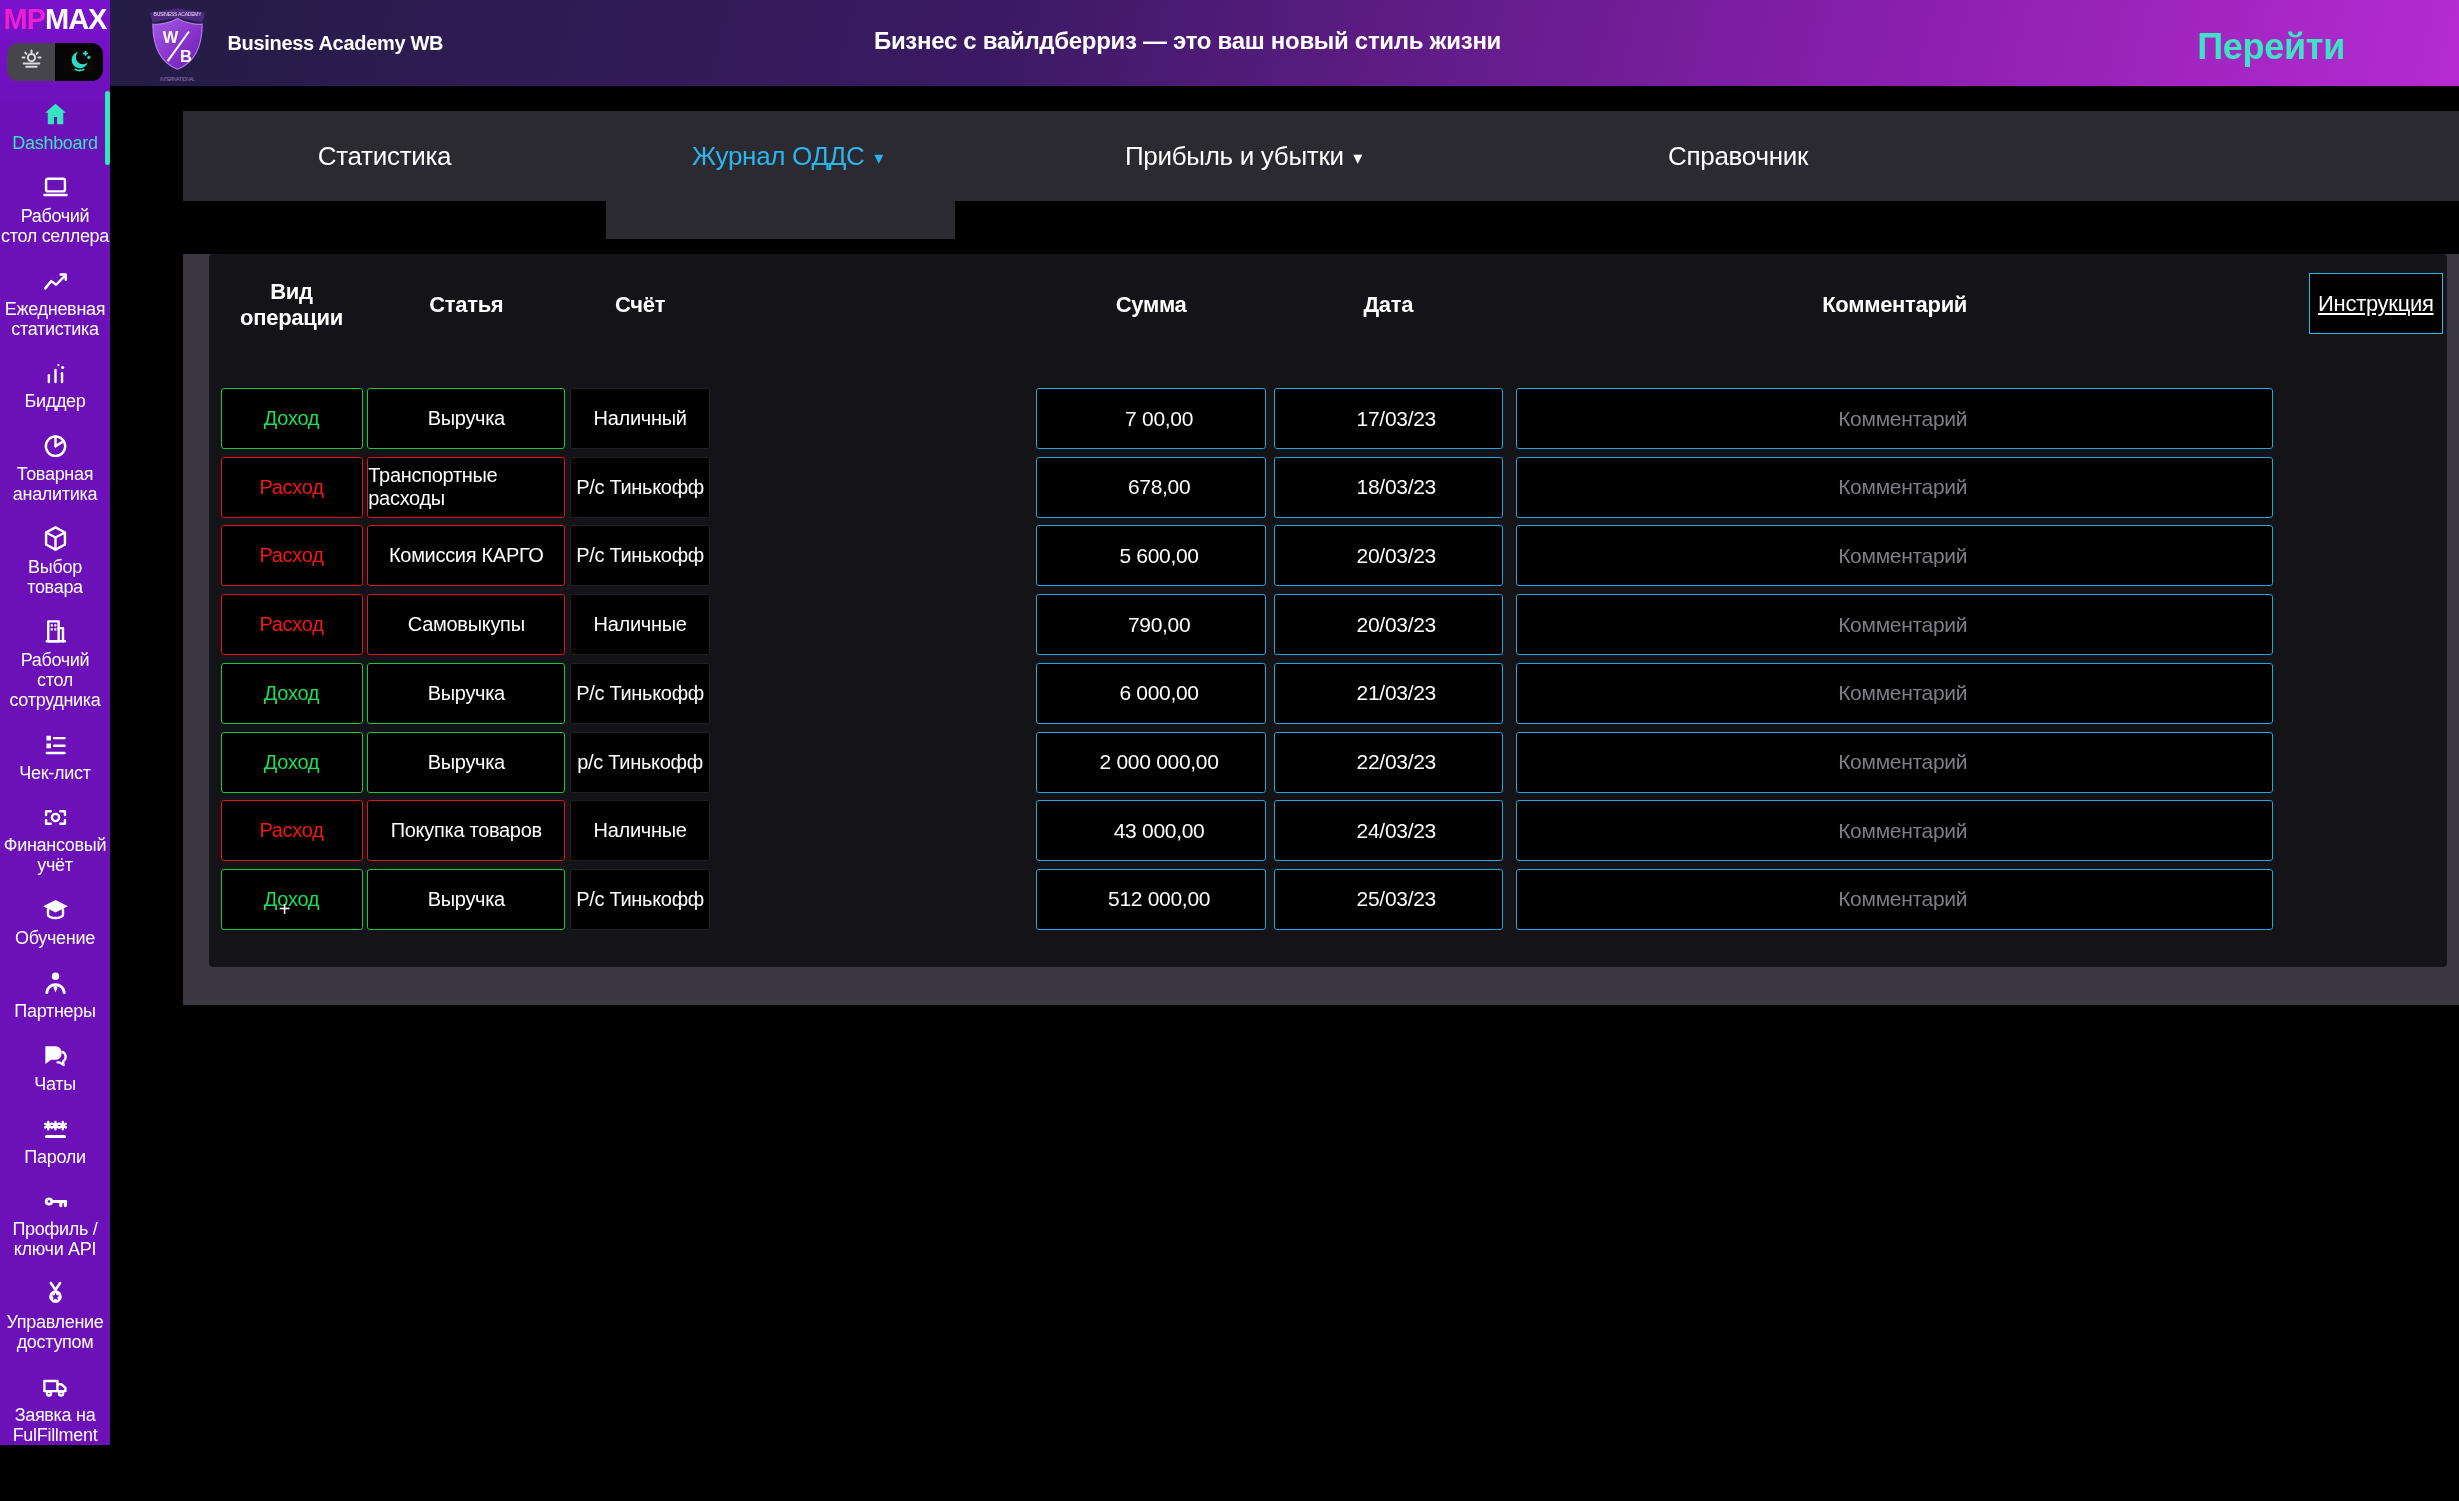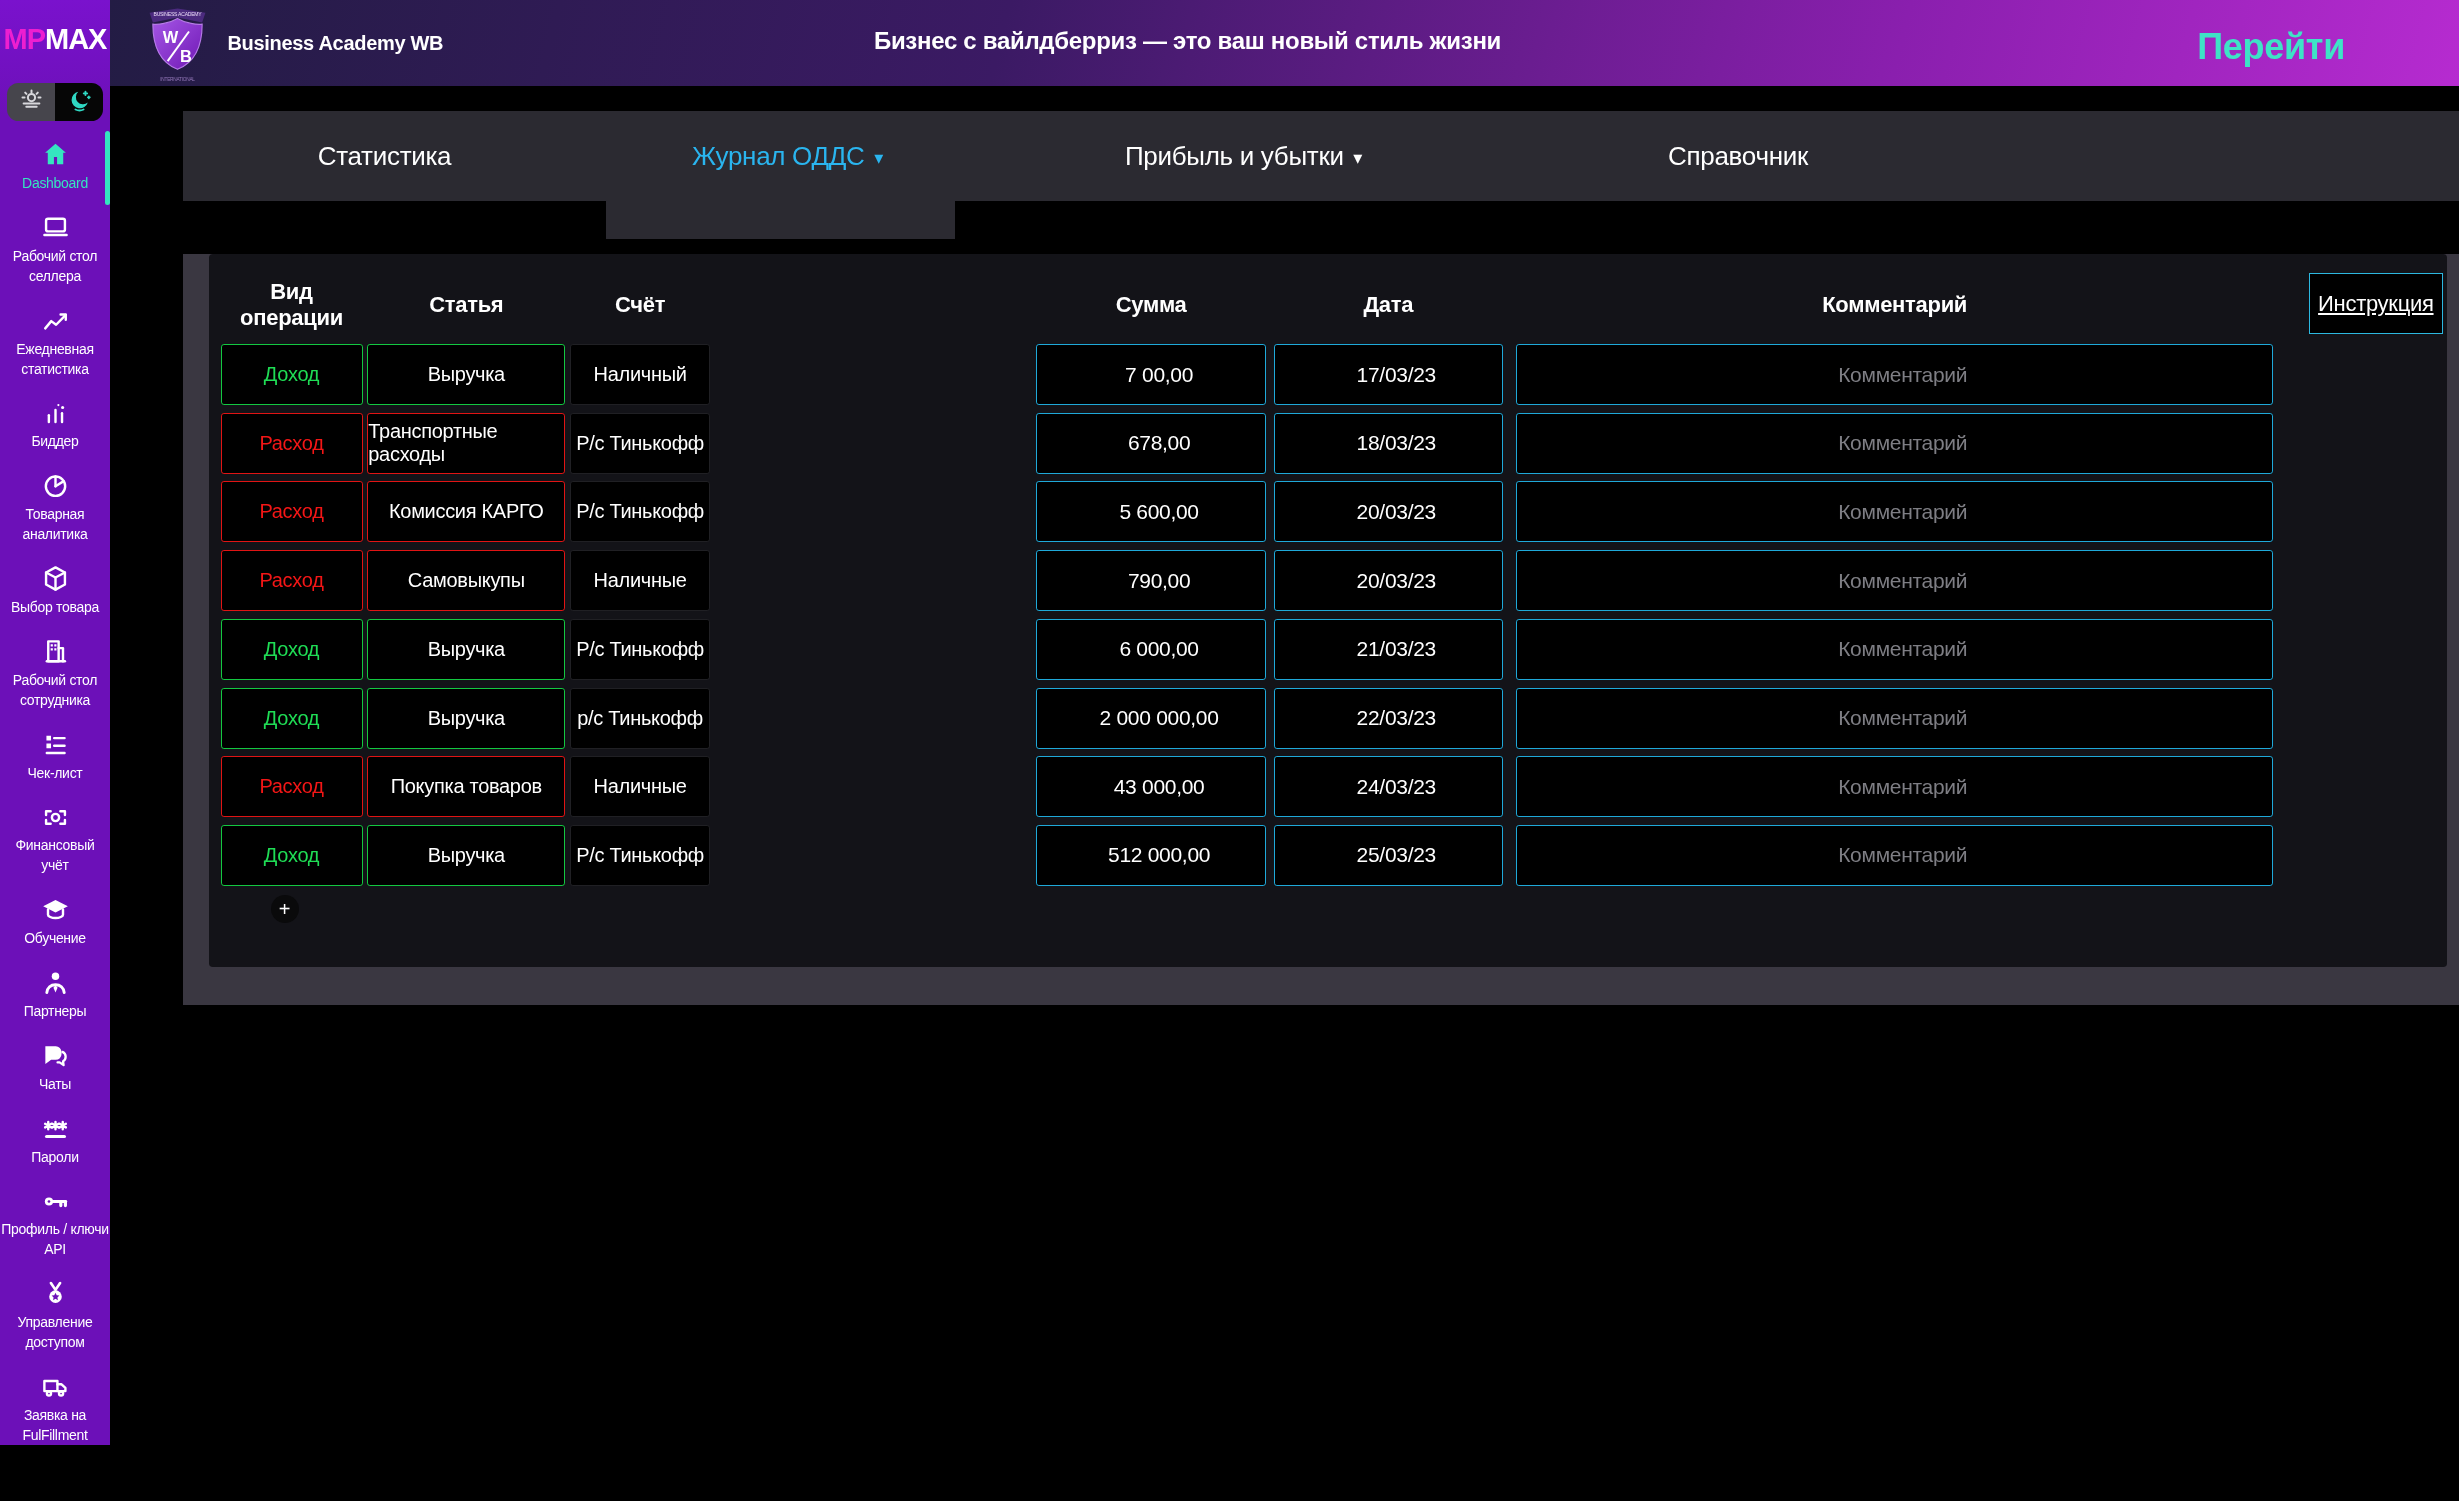--- a/index.html
+++ b/index.html
@@ -18,21 +18,21 @@
   .logo .mp{color:#ed1fd0;}
   .theme-toggle{display:flex;margin:3.8px 0 13.4px;}
   .toggle-half{width:48px;height:38px;display:flex;align-items:center;justify-content:center;cursor:pointer;}
   .toggle-sun{background:#46454c;border-radius:11.5px 0 0 11.5px;color:#d8d8dc;}
   .toggle-moon{background:#060606;border-radius:0 11.5px 11.5px 0;color:#2fd8c3;}
   .toggle-half svg{width:27px;height:27px;}
   .nav{display:flex;flex-direction:column;align-items:center;gap:20px;padding-top:5.8px;width:110px;}
   .nav-item{position:relative;display:flex;flex-direction:column;align-items:center;gap:3.8px;width:110px;cursor:pointer;}
   .nav-icon{width:29px;height:29px;color:#fff;}
   .nav-icon svg{width:29px;height:29px;display:block;}
-  .nav-label{font-size:14px;line-height:20px;text-align:center;width:108px;}
+  .nav-label{font-size:18px;line-height:20px;text-align:center;width:108px;}
   .nav-item.active .nav-label{color:#35e5c0;}
   .nav-item.active::after{content:"";position:absolute;right:0;top:-9.6px;bottom:-11.5px;width:4.8px;
     background:#35e5c0;border-radius:2.9px;}
   
   .header{position:absolute;left:110px;top:0;width:2349px;height:86px;
     background:linear-gradient(104deg,#231c44 0%,#3b1a64 38%,#8a1fae 76%,#b62bd0 100%);}
   .header-inner{position:relative;height:86px;display:flex;align-items:center;}
   .shield{margin-left:33px;width:69px;height:83px;margin-top:5.8px;}
   .brand{margin-left:15.4px;font-size:20px;font-weight:bold;}
   .slogan{position:absolute;left:645px;top:27px;width:865px;text-align:center;
@@ -64,21 +64,21 @@
   .w-sum{width:230px;margin-left:326px;}
   .w-date{width:229px;margin-left:7.7px;}
   .w-comment{width:757px;margin-left:13.4px;}
   .instruction{position:absolute;top:19px;right:3.8px;width:134px;height:61px;background:#000;
     border:1.9px solid #2cb8e0;display:flex;align-items:center;justify-content:center;
     font-size:22px;color:#fff;cursor:pointer;font-family:inherit;letter-spacing:-0.3px;}
   .instruction span{text-decoration:underline;}
   .rows{margin-top:7.7px;}
   .row{display:flex;margin-bottom:7.7px;height:61px;}
   .cell{height:61px;box-sizing:border-box;background:#000;border-radius:2.9px;
-    display:flex;align-items:center;justify-content:center;font-size:20px;cursor:pointer;}
+    display:flex;align-items:center;justify-content:center;font-size:20px;cursor:pointer;margin-top:44px;}
   .cell.c-type.income{border:1.9px solid #13c841;color:#1fdd55;}
   .cell.c-type.expense{border:1.9px solid #e01414;color:#f31616;}
   .cell.c-article.income{border:1.9px solid #13c841;}
   .cell.c-article.expense{border:1.9px solid #e01414;}
   .cell.c-account{border:1px solid #202024;}
   .cell.c-sum,.cell.c-date,.cell.c-comment{border:1.9px solid #1fa9d9;font-size:21px;padding-left:16px;}
   .cell.c-comment input{background:transparent;border:none;outline:none;color:#fff;
     text-align:center;font-size:21px;width:711px;font-family:inherit;letter-spacing:-0.3px;}
   .cell.c-comment input::placeholder{color:#7e7e84;}
   .add-btn{margin-top:9.6px;margin-left:50px;width:28px;height:28px;border-radius:50%;

